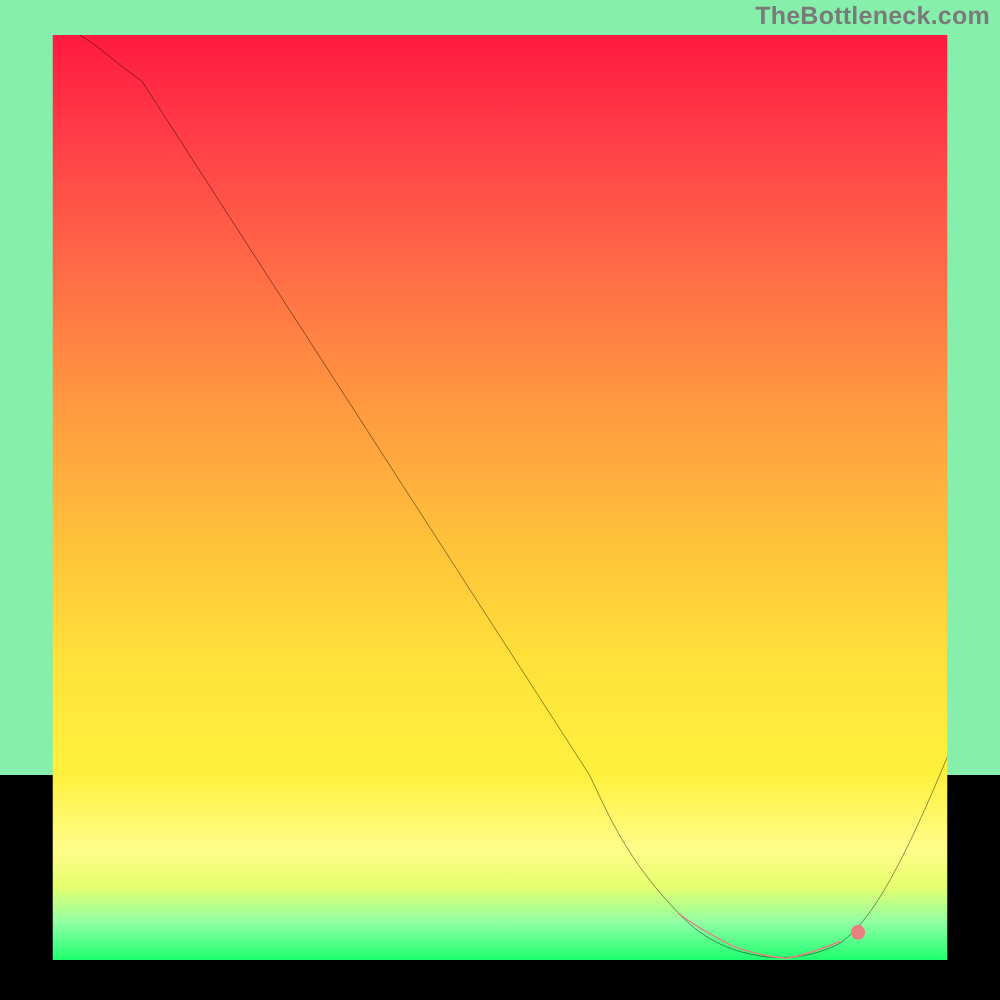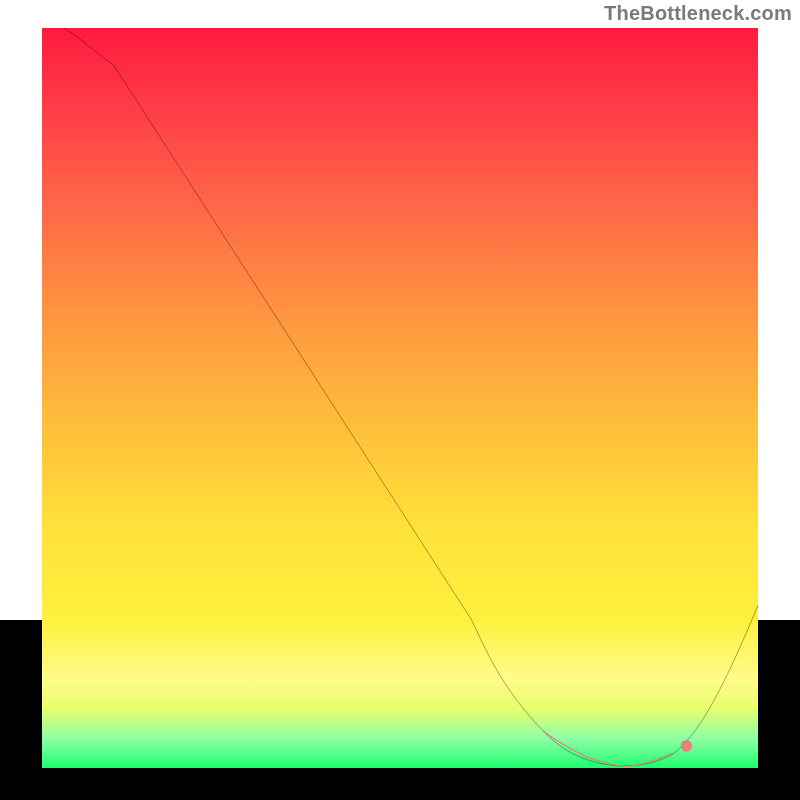--- a/index.html
+++ b/index.html
@@ -8,21 +8,21 @@
     width: 800px;
     height: 800px;
     background: #000;
     overflow: hidden;
     font-family: Arial, Helvetica, sans-serif;
   }
   .outer {
     position: relative;
     width: 800px;
     height: 620px;
-    background: #ffffff;
+    background: #86efac;
   }
   .watermark {
     position: absolute;
     top: 2px;
     right: 8px;
     color: #7a7a7a;
     font-size: 20px;
     font-weight: 600;
     letter-spacing: 0.2px;
     user-select: none;

